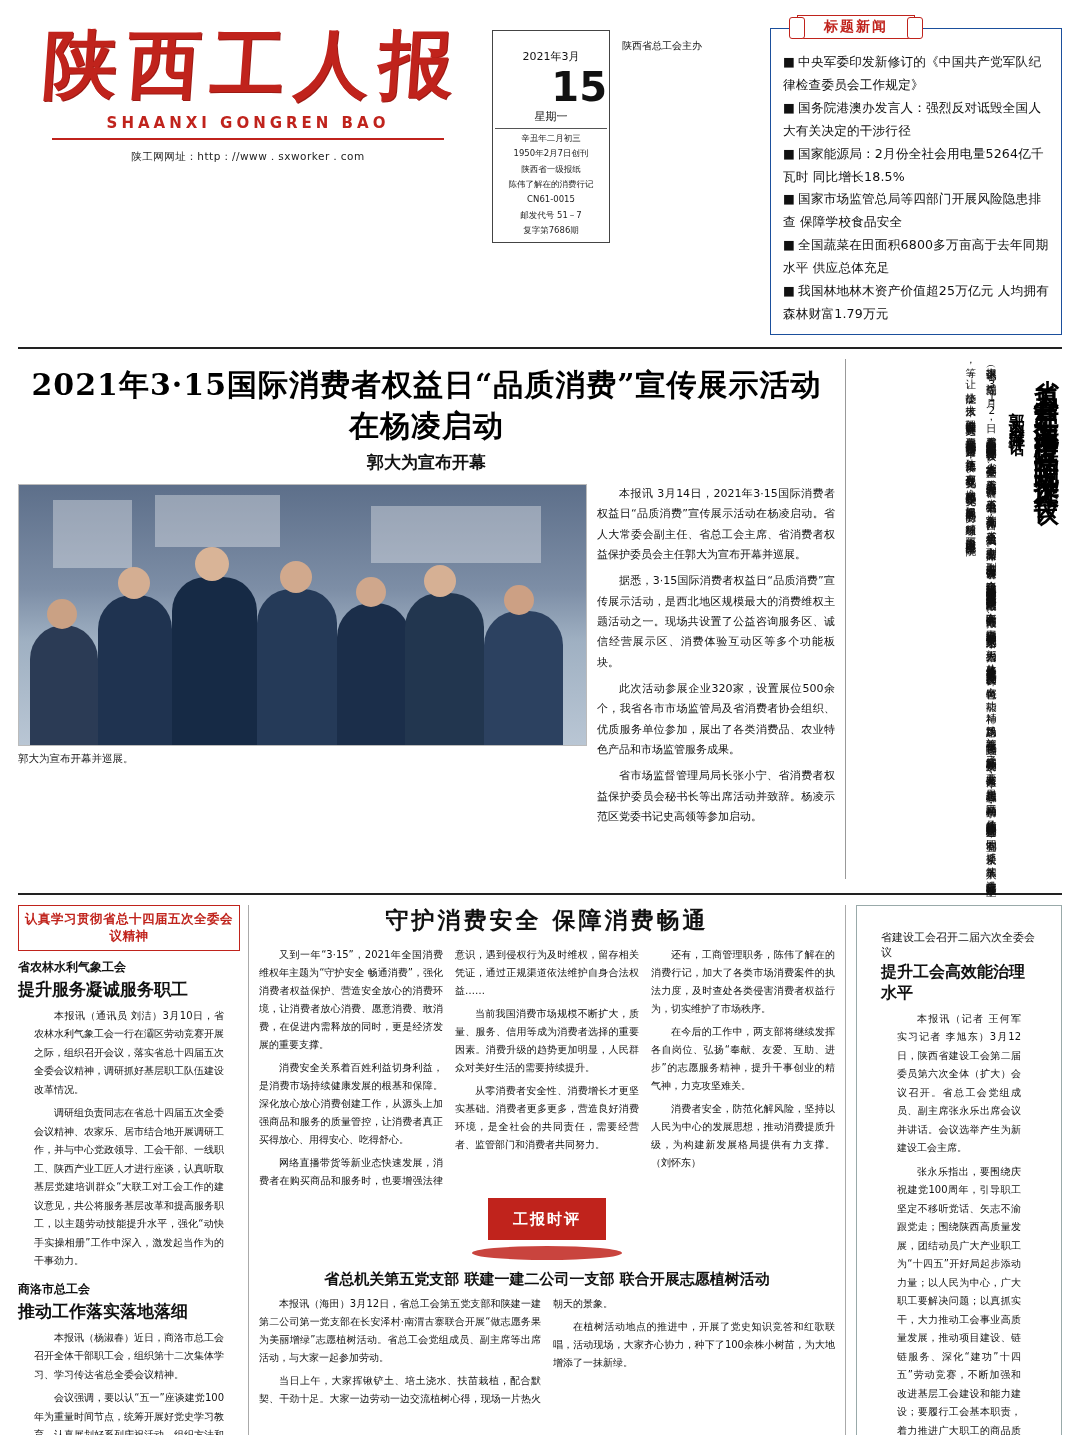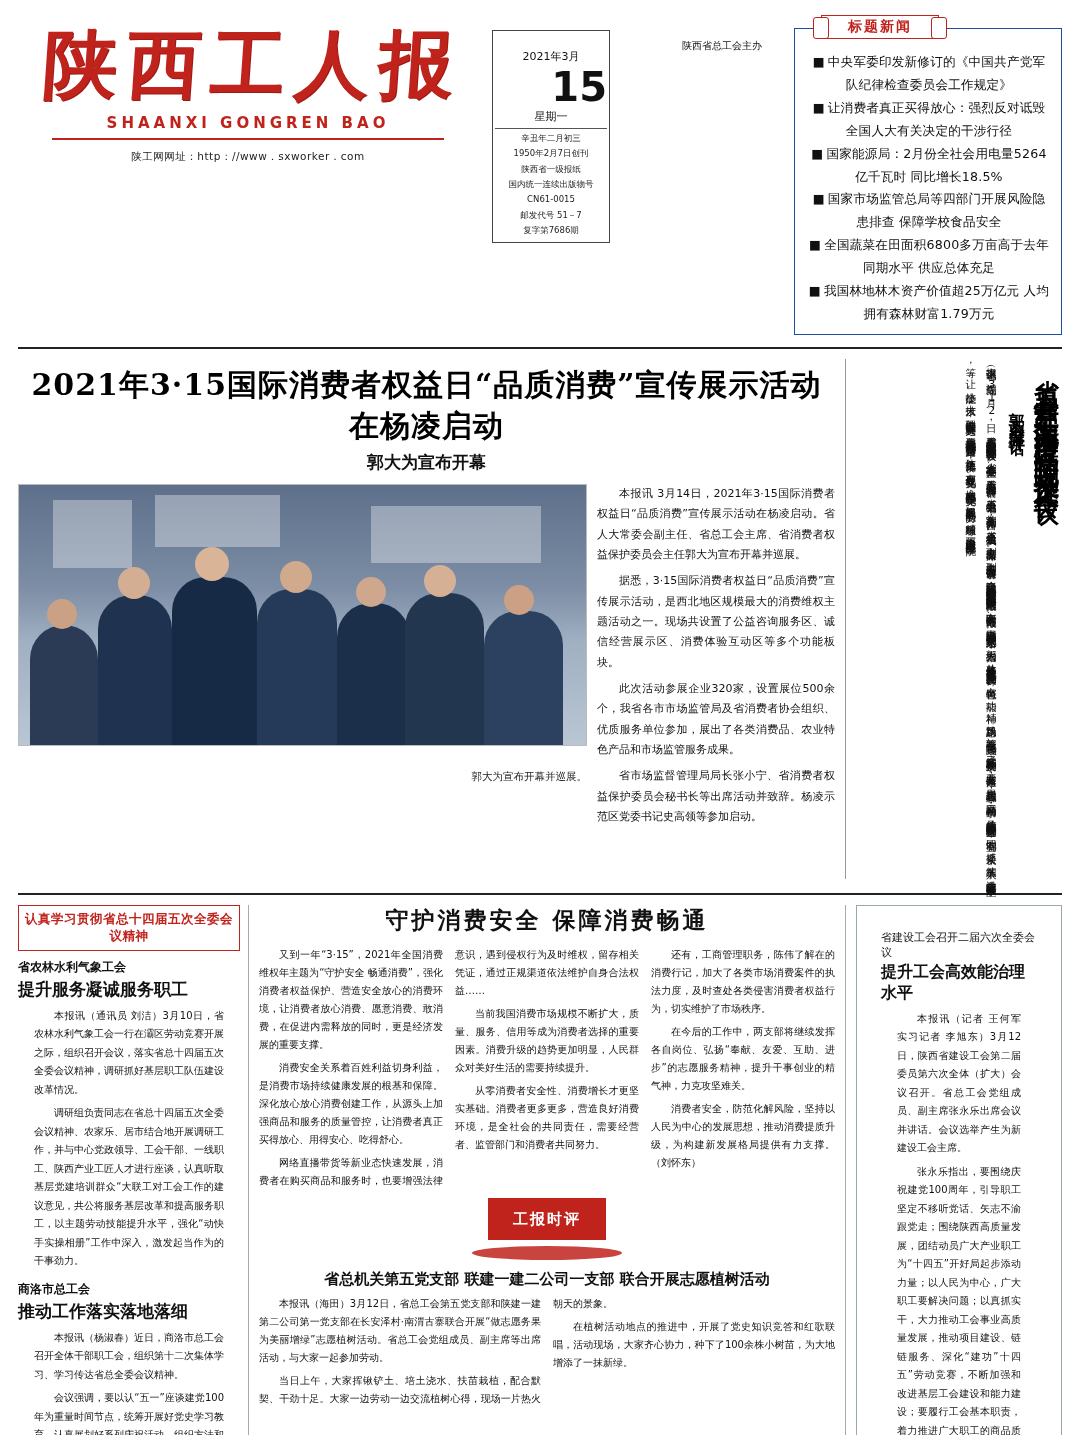--- a/index.html
+++ b/index.html
@@ -32,26 +32,26 @@
 
   .mh-date{
     width:118px;flex:0 0 118px;margin-left:14px;margin-top:4px;
     border:1px solid #444;text-align:center;padding:16px 2px 6px 2px;box-sizing:border-box;
   }
   .mh-date .d-top{font-size:11px;padding:2px 0 1px;}
   .mh-date .d-big{font-size:40px;font-weight:700;line-height:1;padding:2px 0 2px;text-align:right;}
   .mh-date .d-week{font-size:11px;border-bottom:1px solid #555;padding-bottom:4px;}
   .mh-date .d-line{font-size:8.5px;line-height:1.45;padding-top:3px;color:#222;}
 
-  .mh-org{width:140px;flex:0 0 140px;margin-left:12px;margin-top:10px;font-size:10px;line-height:1.9;text-align:right;color:#111;}
+  .mh-org{width:140px;flex:0 0 140px;margin-left:12px;margin-top:10px;font-size:10px;line-height:1.9;text-align:left;color:#111;}
 
   
   .hnews{
-    flex:1;margin-left:32px;margin-top:2px;border:1px solid #1b4f9c;position:relative;
-    padding:22px 10px 8px 12px;box-sizing:border-box;min-height:180px;text-align:center;
+    flex:1;margin-left:8px;margin-top:2px;border:1px solid #1b4f9c;position:relative;
+    padding:22px 10px 8px 12px;box-sizing:border-box;min-height:180px;
   }
   .hnews-badge{
     position:absolute;top:-14px;left:26px;background:#fff;border:1px solid #c0231c;
     color:#c0231c;font-size:14px;font-weight:700;letter-spacing:2px;padding:2px 26px;
   }
   .hnews-badge:before,.hnews-badge:after{
     content:"";position:absolute;top:50%;width:14px;height:20px;margin-top:-10px;
     border:1px solid #c0231c;border-radius:3px;background:#fff;
   }
   .hnews-badge:before{left:-9px;}
@@ -75,21 +75,21 @@
   .lead-sub{text-align:center;font-size:17px;margin-bottom:10px;font-weight:700;}
 
   .lead-body{display:flex;gap:10px;}
   .photo{
     flex:1;height:260px;border:1px solid #bbb;position:relative;overflow:hidden;
     background:linear-gradient(180deg,#5d6f8a 0%,#7d8ea6 40%,#9fb0c2 60%,#b9c6d4 100%);
   }
   .photo .crowdwrap{position:absolute;left:0;right:0;bottom:0;height:200px;}
   .photo .person{position:absolute;bottom:0;border-radius:34px 34px 0 0;}
   .photo .head{position:absolute;border-radius:50%;}
-  .photo-cap{font-size:10.5px;text-align:right;margin-top:24px;color:#222;}
+  .photo-cap{font-size:10.5px;text-align:left;margin-top:6px;color:#222;}
   .lead-text{width:238px;flex:0 0 238px;font-size:11px;line-height:1.85;text-align:justify;color:#111;}
   .lead-text p{margin:0 0 6px;text-indent:2em;}
 
   
   .vtitle-wrap{display:flex;flex-direction:row-reverse;height:520px;gap:4px;}
   .vtitle{
     writing-mode:vertical-rl;text-orientation:upright;
     font-family:"DejaVu Serif","Liberation Serif",serif;
     font-size:25px;font-weight:700;letter-spacing:5px;line-height:1.25;color:#000;
   }
@@ -158,33 +158,33 @@
       <div class="mh-url">陕工网网址：http：//www．sxworker．com</div>
     </div>
 
     <div class="mh-date">
       <div class="d-top">2021年3月</div>
       <div class="d-big">15</div>
       <div class="d-week">星期一</div>
       <div class="d-line">辛丑年二月初三</div>
       <div class="d-line">1950年2月7日创刊</div>
       <div class="d-line">陕西省一级报纸</div>
-      <div class="d-line">国内统一连续出版物号</div>
+      <div class="d-line">陈伟了解在的消费行记</div>
       <div class="d-line">CN61-0015</div>
       <div class="d-line">邮发代号 51－7</div>
       <div class="d-line">复字第7686期</div>
     </div>
 
     <div class="mh-org">陕西省总工会主办</div>
 
     <div class="hnews">
       <div class="hnews-badge">标题新闻</div>
       <ul>
         <li><span class="sq">■</span><span>中央军委印发新修订的《中国共产党军队纪律检查委员会工作规定》</span></li>
-        <li><span class="sq">■</span><span>让消费者真正买得放心：强烈反对诋毁全国人大有关决定的干涉行径</span></li>
+        <li><span class="sq">■</span><span>国务院港澳办发言人：强烈反对诋毁全国人大有关决定的干涉行径</span></li>
         <li><span class="sq">■</span><span>国家能源局：2月份全社会用电量5264亿千瓦时 同比增长18.5%</span></li>
         <li><span class="sq">■</span><span>国家市场监管总局等四部门开展风险隐患排查 保障学校食品安全</span></li>
         <li><span class="sq">■</span><span>全国蔬菜在田面积6800多万亩高于去年同期水平 供应总体充足</span></li>
         <li><span class="sq">■</span><span>我国林地林木资产价值超25万亿元 人均拥有森林财富1.79万元</span></li>
       </ul>
     </div>
   </div>
 
   <div class="sep"></div>
 

